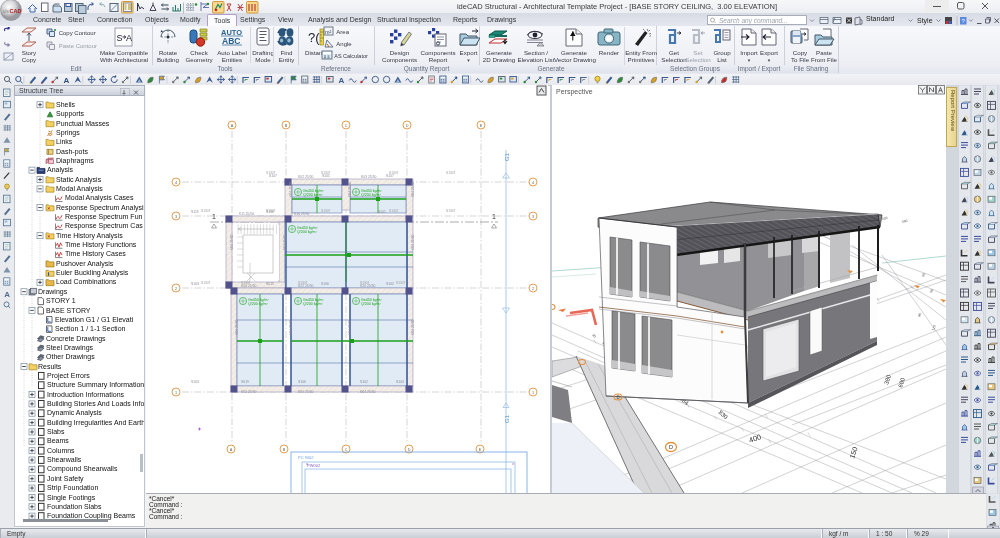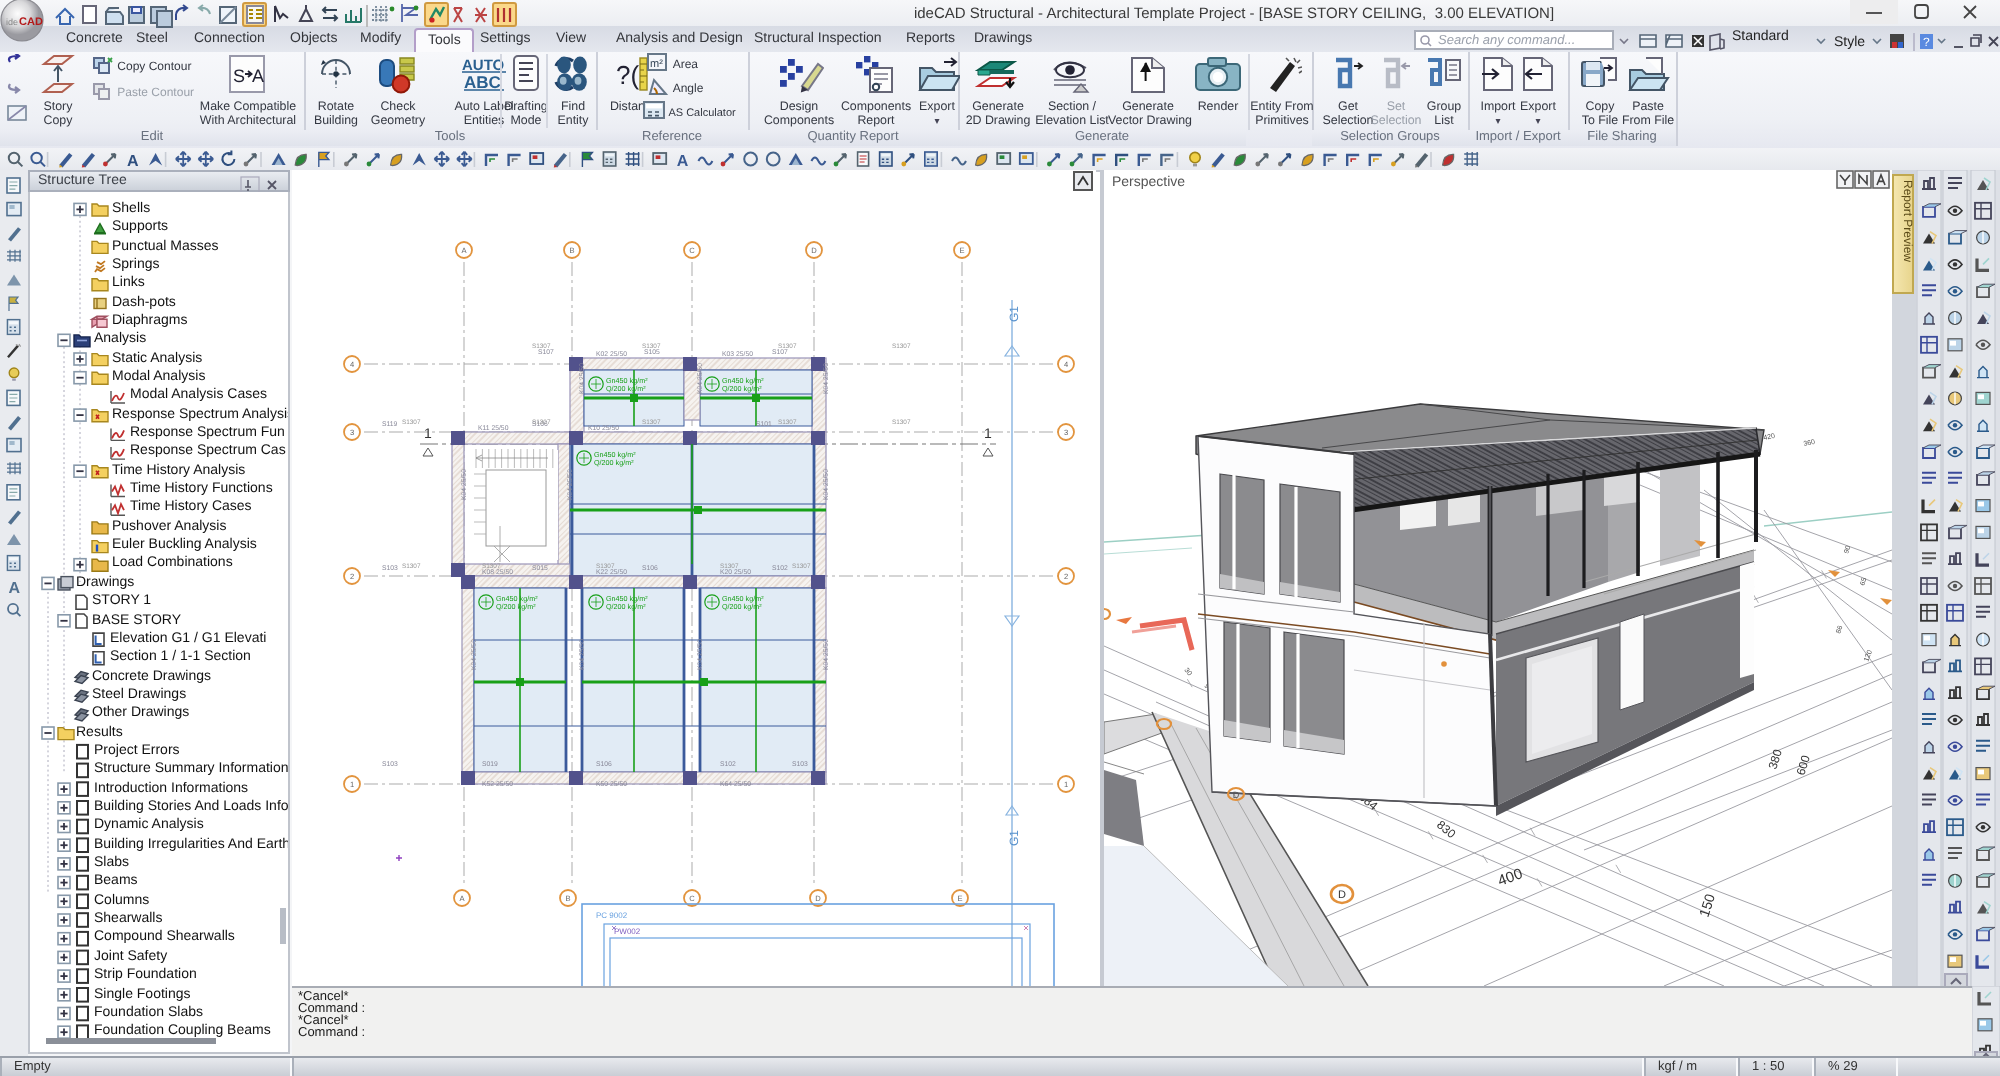--- a/index.html
+++ b/index.html
@@ -199,21 +199,21 @@
       <div>Rotate<br>Building</div>
     </div>
     <div class="rbtn" style="left:30px;top:1px;width:34px;">
       <svg width="24" height="21">
           <rect x="3" y="3" width="7" height="13" rx="3" fill="#3878b8" stroke="#1c4c80"></rect>
           <path d="M13 2 h7 v3 h-7 z m0 4 h7 v3 h-7 z m0 4 h7 v3 h-7 z" fill="#c8c84a" stroke="#888820" stroke-width="0.7"></path>
           <circle cx="13.5" cy="15" r="4.2" fill="#d03828" stroke="#901808"></circle>
         </svg>
       <div>Check<br>Geometry</div>
     </div>
-    <div class="rbtn" style="left:72px;top:1px;width:36px;">
+    <div class="rbtn" style="left:62px;top:1px;width:36px;">
       <svg width="30" height="21">
           <text x="4" y="8" font-size="7.5" font-weight="bold" fill="#2a6090">AUTO</text>
           <text x="5" y="17" font-size="8.5" font-weight="bold" fill="#2a6090">ABC</text>
           <path d="M4 9 h22 M5 18 h20" stroke="#2a6090" stroke-width="0.7"></path>
         </svg>
       <div>Auto Label<br>Entities</div>
     </div>
     <div class="rbtn" style="left:98px;top:1px;width:24px;border-left:1px solid #d4d7e0;">
       <svg width="17" height="21">
           <rect x="2" y="1" width="12" height="17" rx="2" fill="#fdfdfd" stroke="#667"></rect>

